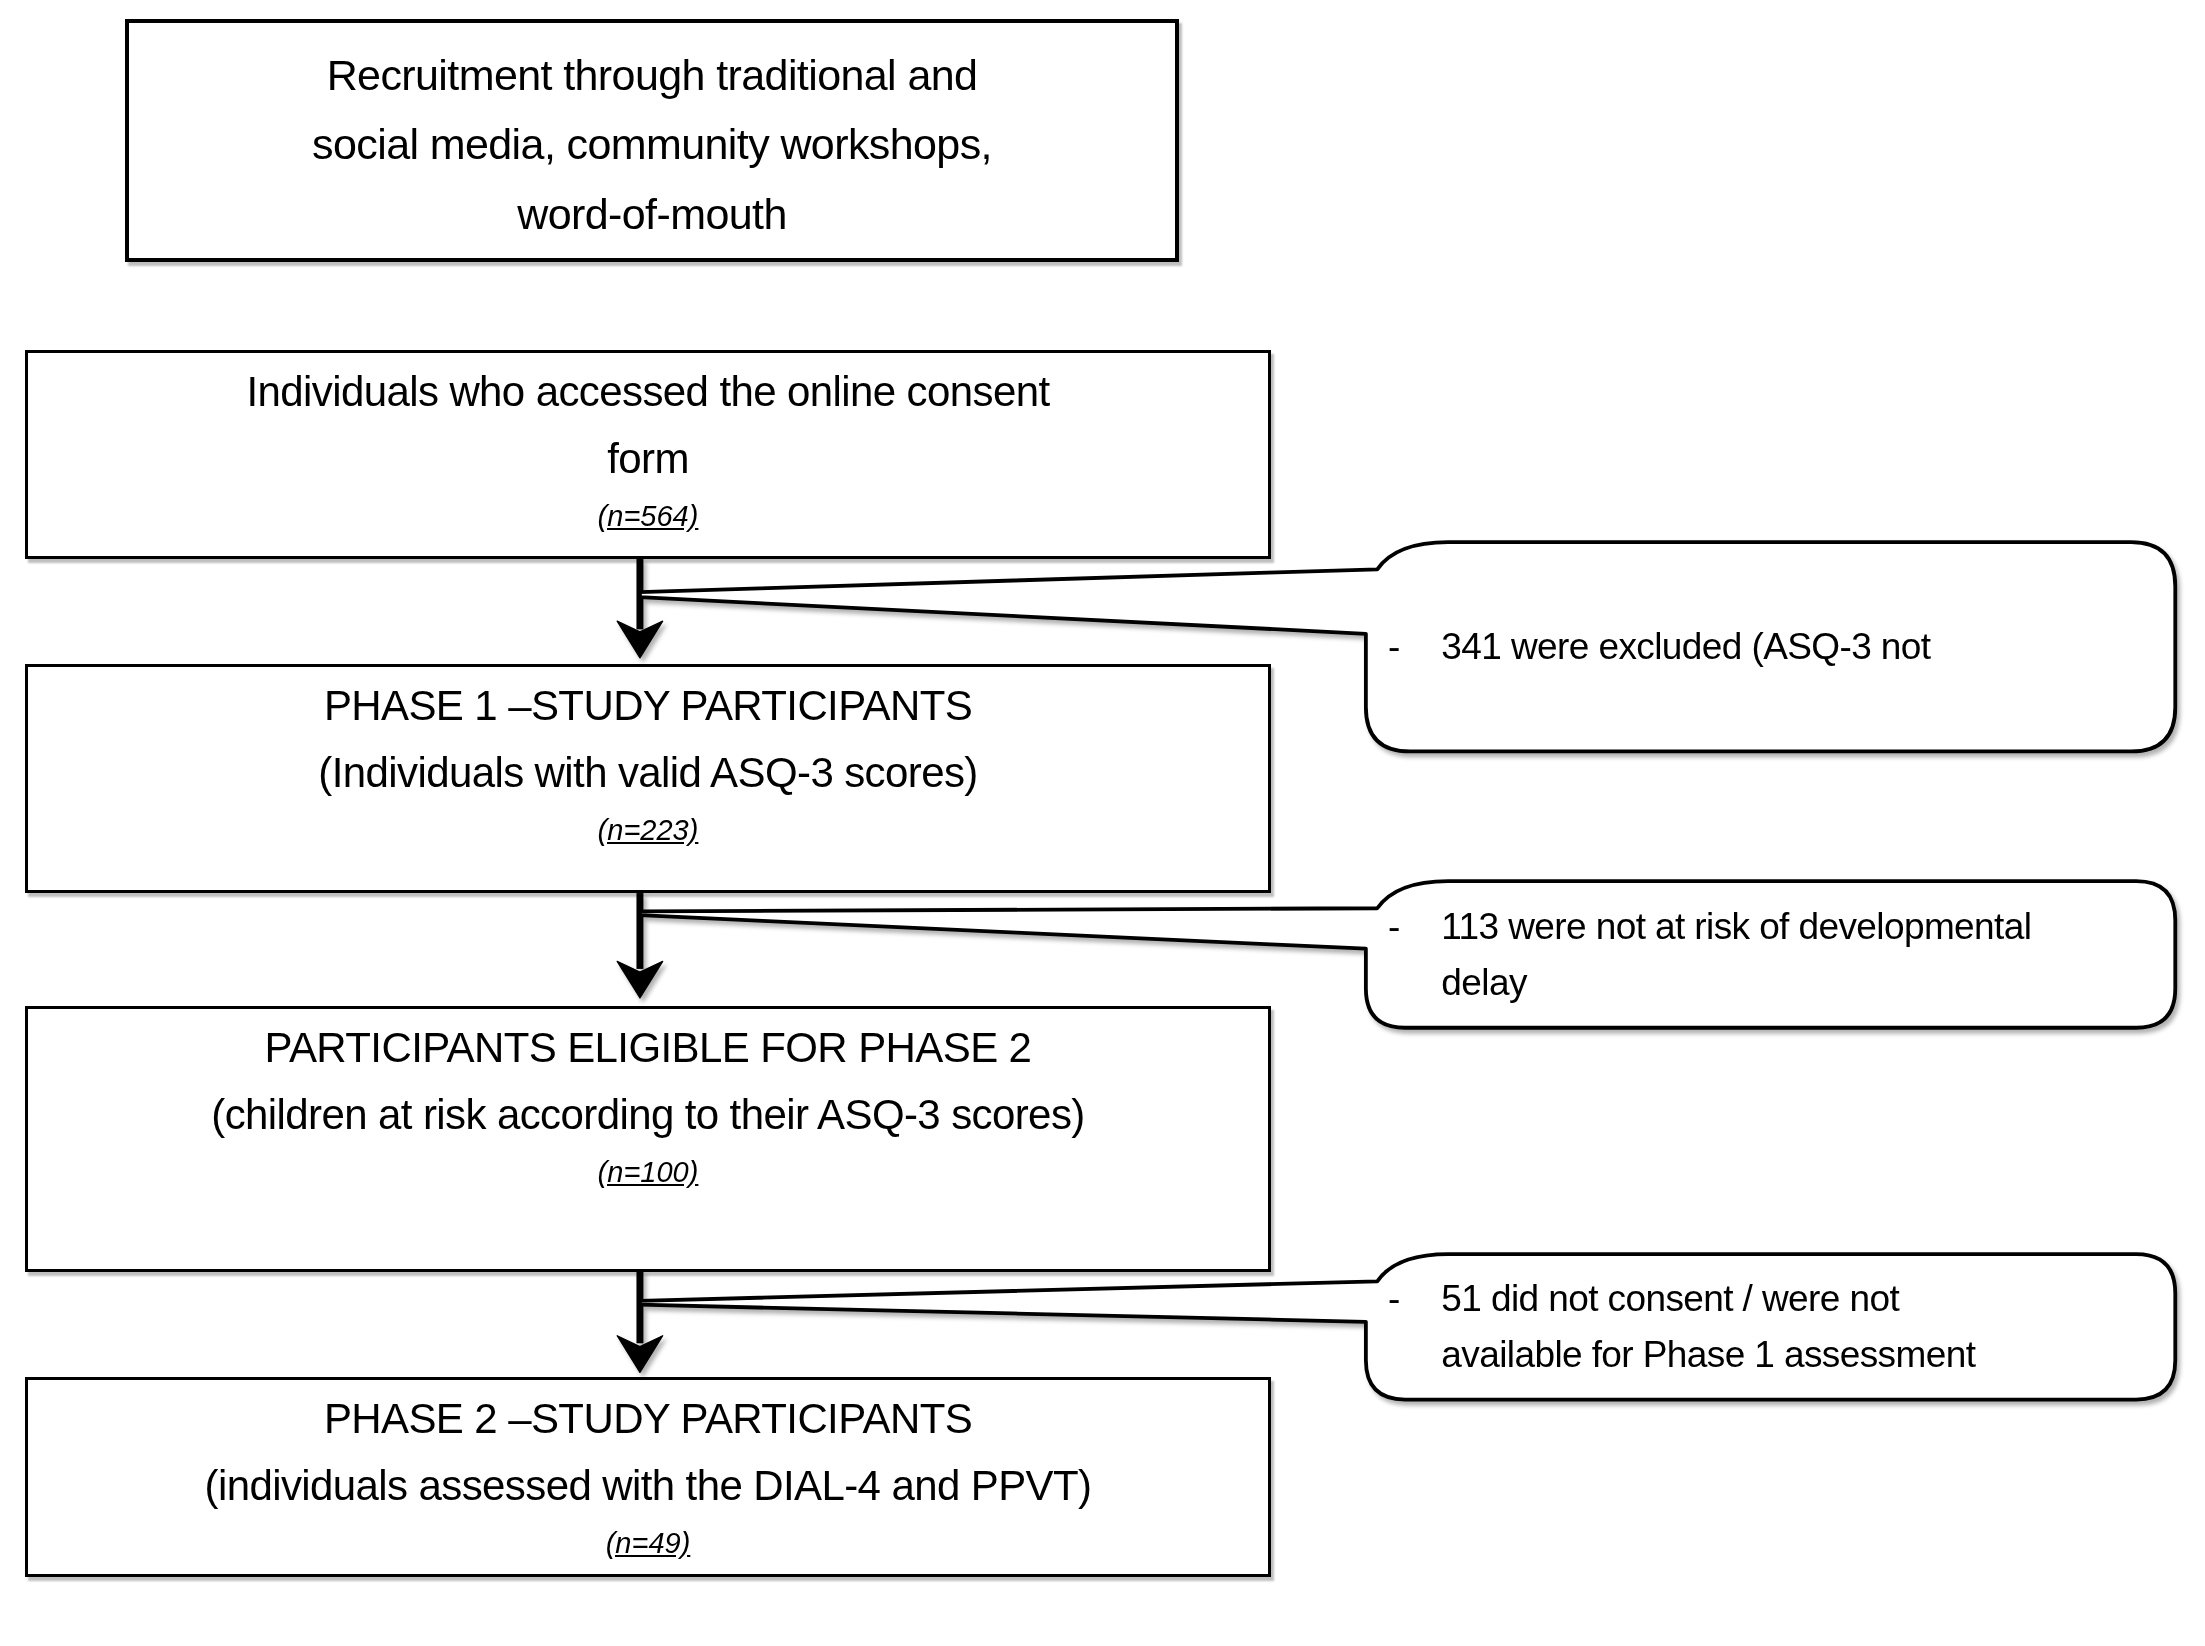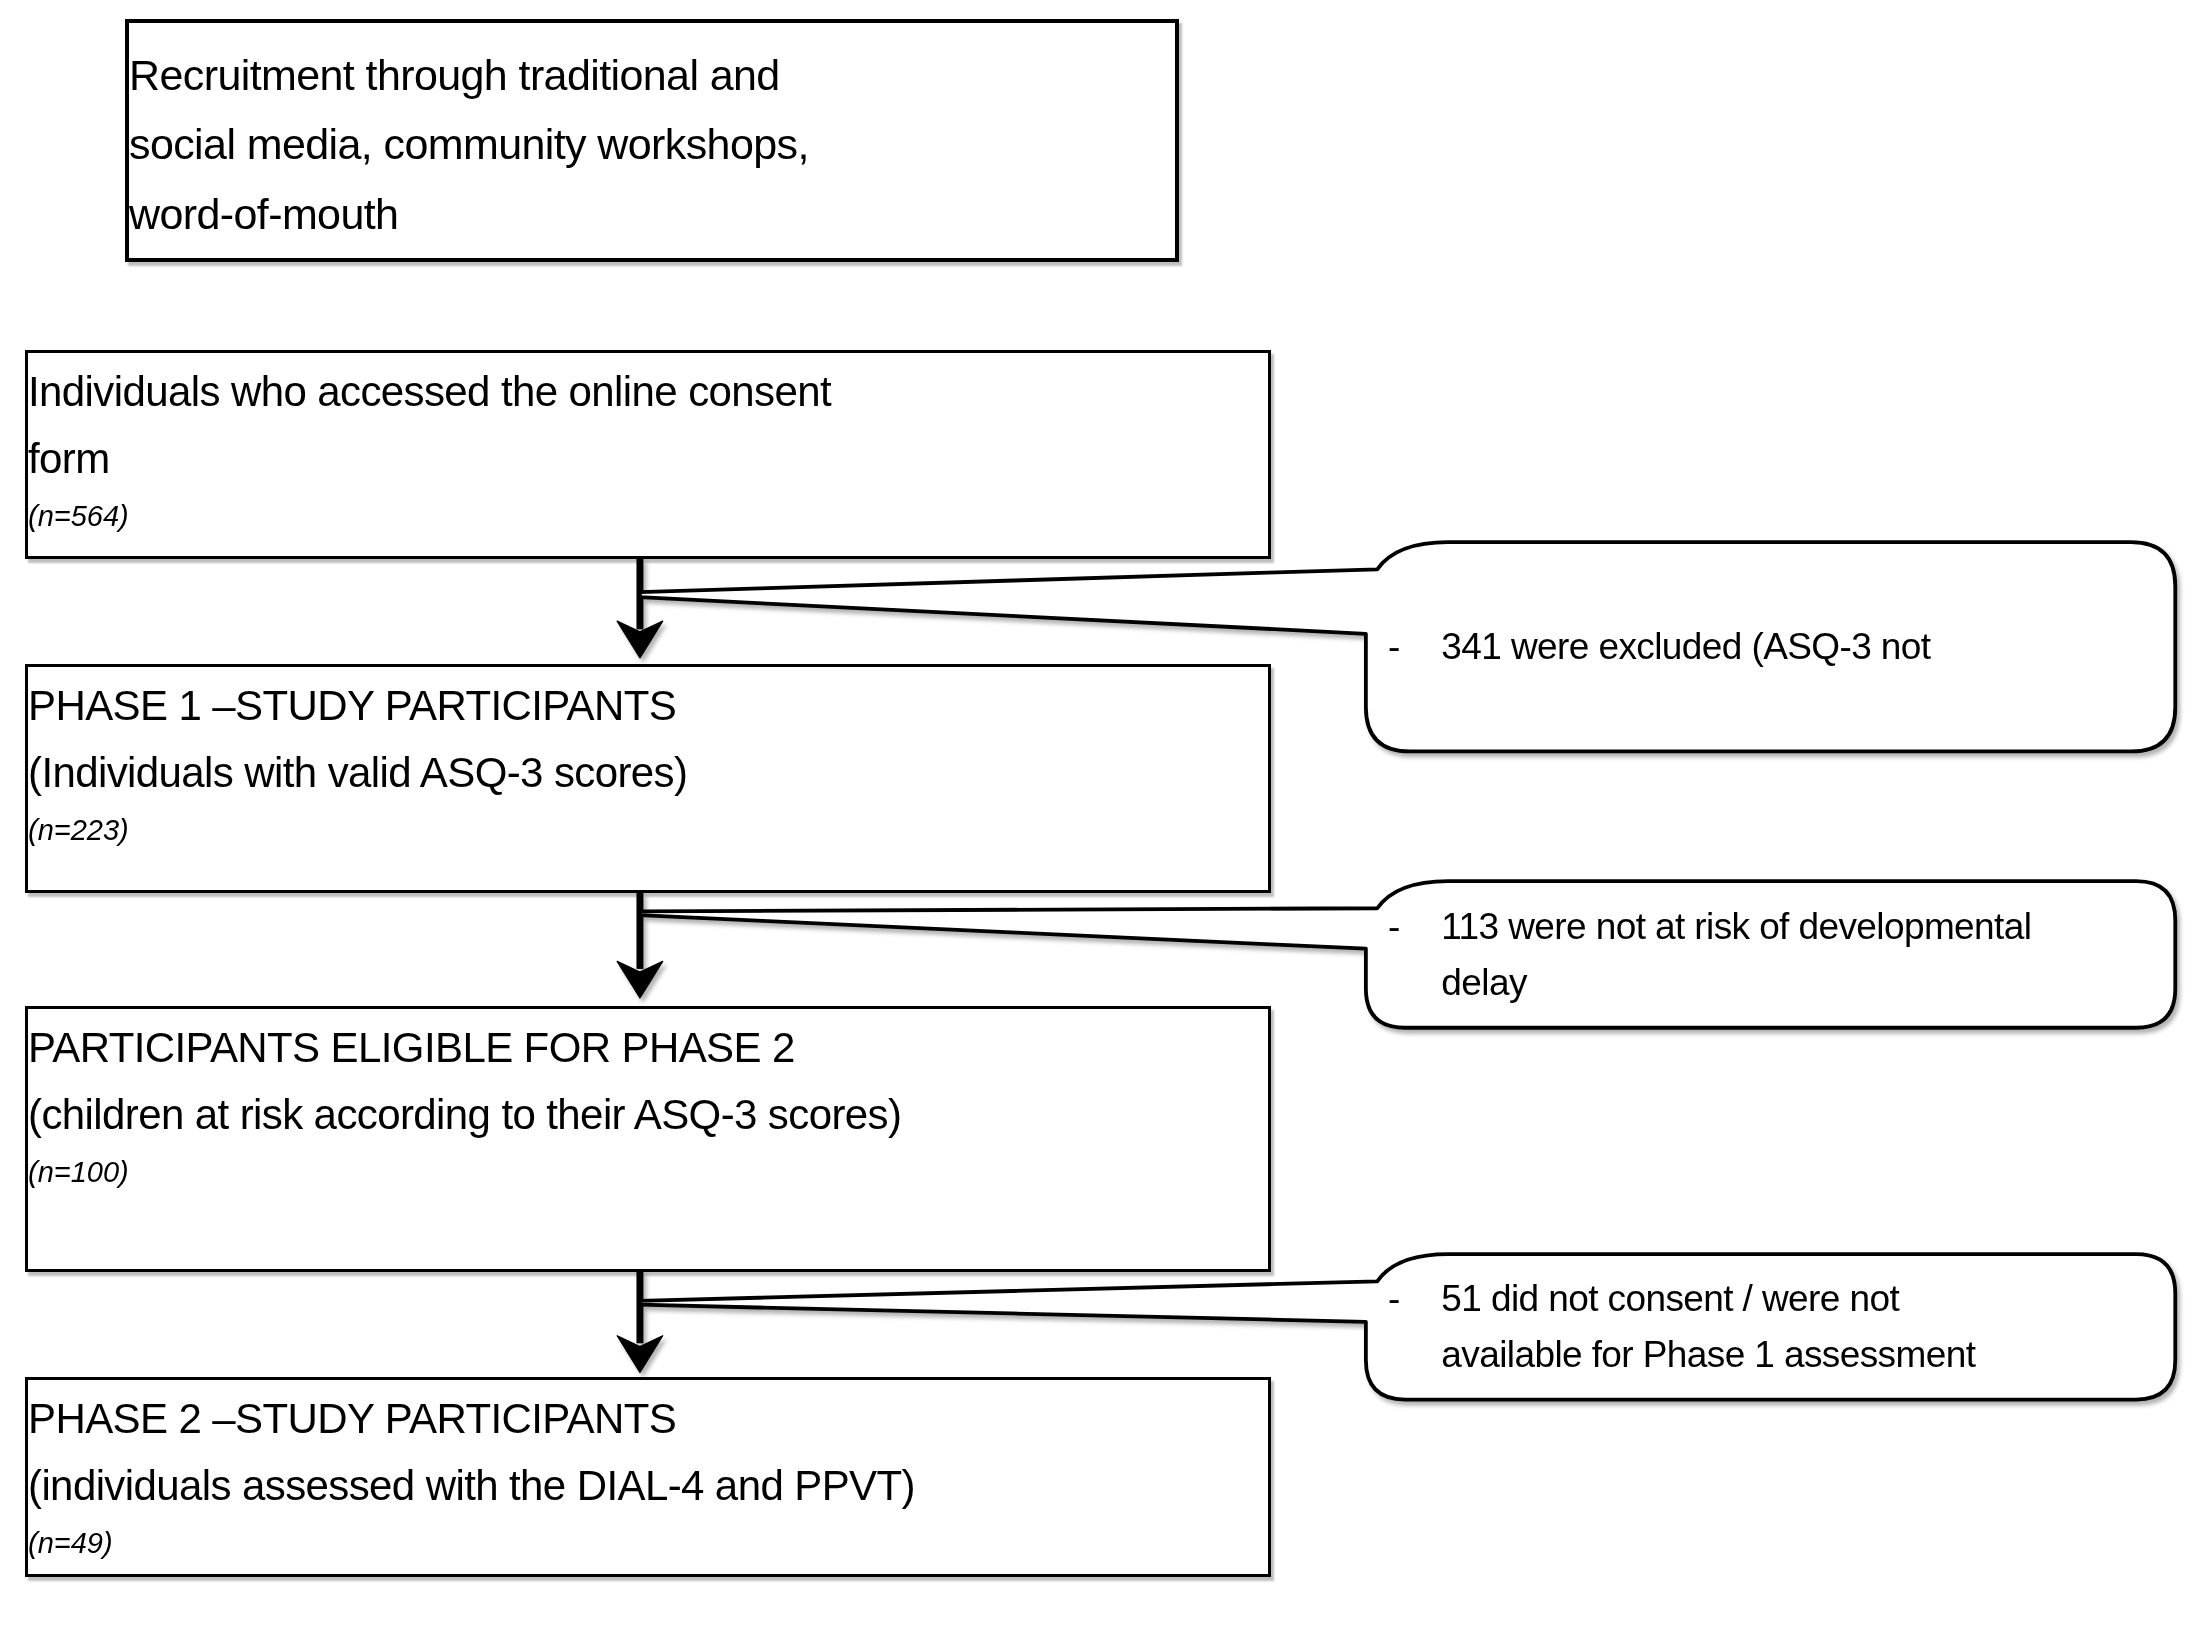--- a/index.html
+++ b/index.html
@@ -37,33 +37,35 @@
     stroke-width: 2;
     stroke-linejoin: round;
   }
 
   
   .mbox {
     position: absolute;
     background: #ffffff;
     border: 3.8px solid #000000;
     box-shadow: 3.2px 4.4px 1.9px rgba(0,0,0,0.25);
+    text-align: center;
     padding-top: 5px;
   }
   .mbox.heavy { border-width: 4.4px; }
   .mbox .title {
     font-size: 42px;
     line-height: 1.6;
     letter-spacing: -0.6px;
   }
   .mbox .nline {
     font-size: 29px;
     font-style: italic;
     line-height: 1.7;
     letter-spacing: 0;
+    text-decoration: underline;
   }
   .mbox.topbox .title {
     font-size: 43px;
     line-height: 1.62;
     padding-top: 12.6px;
   }
 
   
   .callout-text {
     position: absolute;

